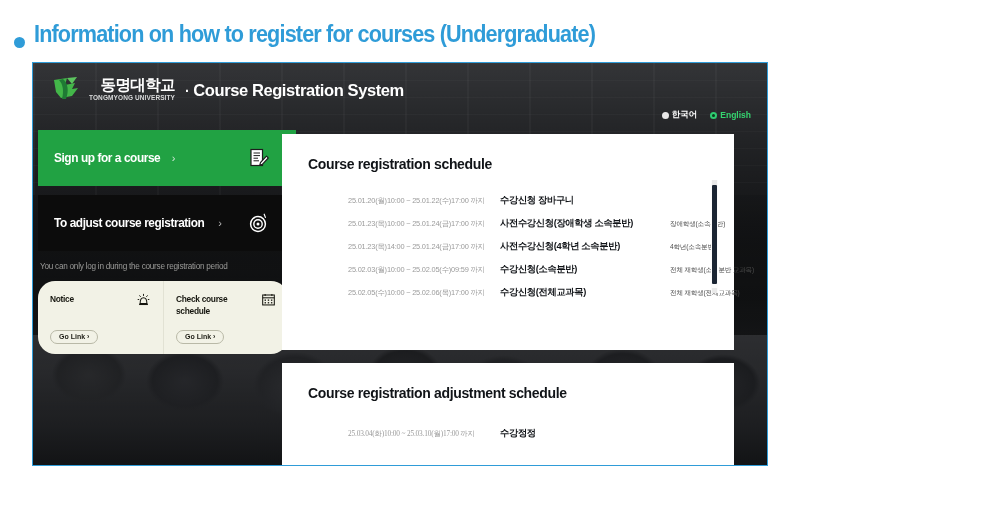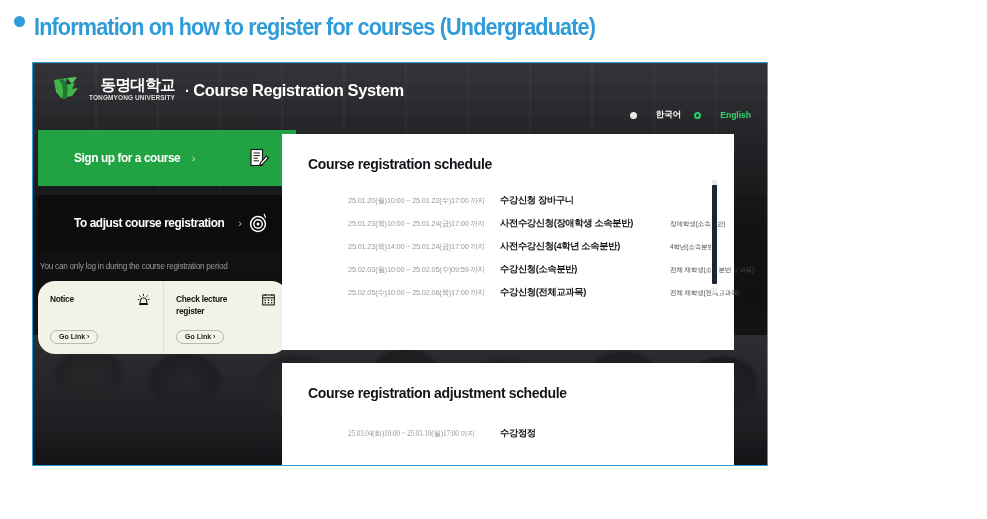--- a/index.html
+++ b/index.html
@@ -7,21 +7,21 @@
     width: 987px; height: 519px;
     background: #ffffff;
     font-family: "Liberation Sans", "DejaVu Sans", sans-serif;
     overflow: hidden;
   }
 
   
   #page-heading {
     position: absolute;
     left: 14px; top: 14px;
-    display: flex; align-items: flex-start; gap: 9px;
+    display: flex; align-items: flex-end; gap: 9px;
     height: 34px;
   }
   #page-heading .bullet {
     width: 11px; height: 11px; border-radius: 50%;
     background: #2f9cd8; flex: 0 0 auto;
     margin-top: 2px;
   }
   #page-heading .htext {
     color: #2f9cd8;
     font-size: 23px;
@@ -109,21 +109,21 @@
     white-space: nowrap;
   }
   #system-title .dot-sep { margin-right: 4px; font-size: 14px; }
 
   
   #lang-switch {
     position: absolute; right: 16px; top: 46px;
     display: flex; align-items: center; gap: 13px;
     font-size: 8.5px; font-weight: bold;
   }
-  .lang-opt { display: flex; align-items: center; gap: 19px; white-space: nowrap; }
+  .lang-opt { display: flex; align-items: center; gap: 3px; white-space: nowrap; }
   .lang-radio {
     width: 7px; height: 7px; border-radius: 50%;
     display: inline-block; position: relative;
   }
   .lang-opt.ko .lang-radio { background: #e8e8e8; }
   .lang-opt.ko .lang-label { color: #ffffff; }
   .lang-opt.en .lang-radio { background: #2ecc71; }
   .lang-opt.en .lang-radio::after {
     content: ""; position: absolute; left: 2px; top: 2px;
     width: 3px; height: 3px; border-radius: 50%; background: #0d3a1c;
@@ -132,21 +132,21 @@
 
   
   #left-col {
     position: absolute; left: 5px; top: 67px;
     width: 236px;
   }
   .action-btn {
     position: relative;
     width: 258px; height: 56px;
     display: flex; align-items: center;
-    padding: 0 14px 0 36px;
+    padding: 0 14px 0 16px;
     cursor: pointer;
   }
   #signup-btn { background: #21a243; margin-bottom: 9px; }
   #adjust-btn { background: #0c0c0c; }
   .action-btn .btn-label {
     color: #ffffff; font-size: 12.5px; font-weight: bold;
     letter-spacing: -0.45px; white-space: nowrap;
     transform: scaleX(0.95); transform-origin: left center;
   }
   .action-btn .chev {
@@ -353,21 +353,21 @@
             <line x1="14.2" y1="8" x2="12.6" y2="8" stroke="#15150e" stroke-width="1"></line>
           </svg>
         </span>
         <span class="go-link">
           <span>Go Link</span>
           <span class="gl-chev">›</span>
         </span>
       </div>
 
       <div class="info-card">
-        <div class="card-title">Check lecture register</div>
+        <div class="card-title">Check course schedule</div>
         <span class="card-icon">
           <svg viewBox="0 0 16 16" width="15" height="15" aria-hidden="true">
             <rect x="1.8" y="3.2" width="12.4" height="10.6" fill="none" stroke="#15150e" stroke-width="1.1"></rect>
             <line x1="1.8" y1="6.2" x2="14.2" y2="6.2" stroke="#15150e" stroke-width="1.1"></line>
             <line x1="4.4" y1="2" x2="4.4" y2="4.2" stroke="#15150e" stroke-width="1.1"></line>
             <line x1="11.6" y1="2" x2="11.6" y2="4.2" stroke="#15150e" stroke-width="1.1"></line>
             <rect x="3.8" y="8" width="1.5" height="1.4" fill="#15150e"></rect>
             <rect x="7.2" y="8" width="1.5" height="1.4" fill="#15150e"></rect>
             <rect x="10.6" y="8" width="1.5" height="1.4" fill="#15150e"></rect>
             <rect x="3.8" y="10.8" width="1.5" height="1.4" fill="#15150e"></rect>

